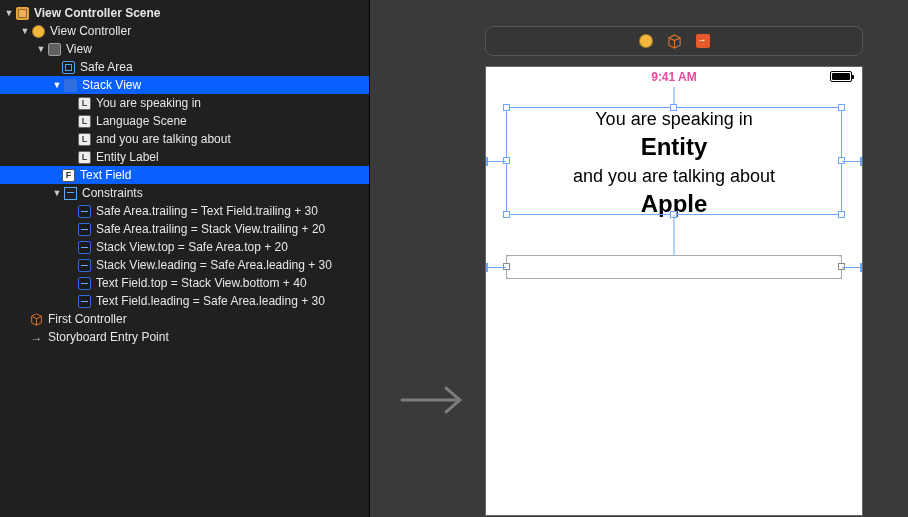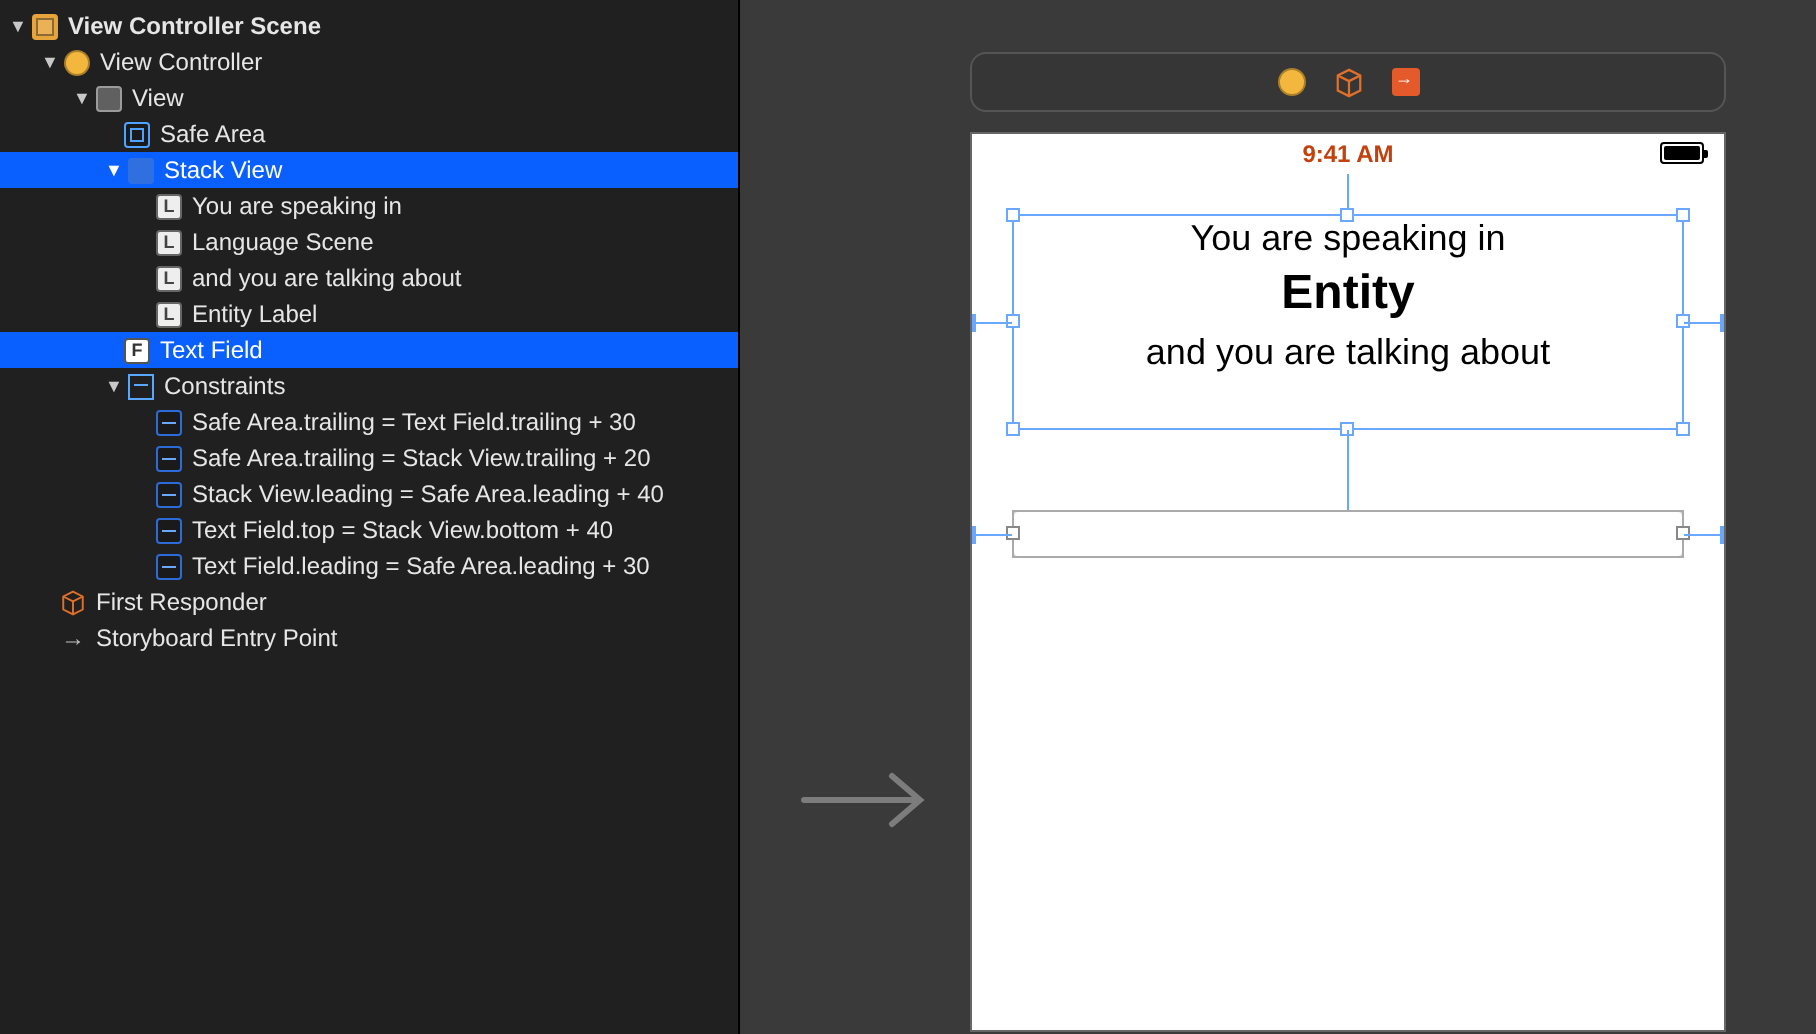--- a/index.html
+++ b/index.html
@@ -87,21 +87,21 @@
   .tb-exit{background:#e55a2b;border-radius:2px;width:14px;height:14px;position:relative;}
   .tb-exit::after{content:"→";color:#fff;font-size:9px;position:absolute;left:2px;top:0;}
   .device {
     width:378px; height:450px; background:#fff;
     border:1px solid #666;
     position:relative;
     color:#000;
   }
   .statusbar {
     height:20px; display:flex;align-items:center;justify-content:center;
-    position:relative; font-size:12px; font-weight:600; color:#c2410c;
+    position:relative; font-size:12px; font-weight:600; color:#ec4899;
   }
   .battery { position:absolute; right:10px; top:4px; width:22px; height:11px; border:1px solid #000; border-radius:2px;}
   .battery::after{content:"";position:absolute;right:-3px;top:3px;width:2px;height:4px;background:#000;border-radius:0 1px 1px 0;}
   .battery .fill{position:absolute;inset:1px;background:#000;border-radius:1px;}
   .stackview {
     position:absolute; left:20px; right:20px; top:40px;
     text-align:center;
   }
   .lbl { font-size:18px; color:#000; line-height:1.35;}
   .lbl.bold { font-size:24px; font-weight:800; }
@@ -206,21 +206,26 @@
       <span>Safe Area.trailing = Text Field.trailing + 30</span>
     </div>
   <div class="row">
       <span class="spacer" style="width:78px"></span>
       <span class="icon icon-constraint"></span>
       <span>Safe Area.trailing = Stack View.trailing + 20</span>
     </div>
   <div class="row">
       <span class="spacer" style="width:78px"></span>
       <span class="icon icon-constraint"></span>
-      <span>Stack View.leading = Safe Area.leading + 40</span>
+      <span>Stack View.top = Safe Area.top + 20</span>
+    </div>
+  <div class="row">
+      <span class="spacer" style="width:78px"></span>
+      <span class="icon icon-constraint"></span>
+      <span>Stack View.leading = Safe Area.leading + 30</span>
     </div>
   <div class="row">
       <span class="spacer" style="width:78px"></span>
       <span class="icon icon-constraint"></span>
       <span>Text Field.top = Stack View.bottom + 40</span>
     </div>
   <div class="row">
       <span class="spacer" style="width:78px"></span>
       <span class="icon icon-constraint"></span>
       <span>Text Field.leading = Safe Area.leading + 30</span>
@@ -229,21 +234,21 @@
   <div class="row">
     <span class="spacer" style="width:30px"></span>
     <span class="icon icon-firstresponder">
       <svg viewBox="0 0 16 16">
           <g stroke="#e0702a" fill="none" stroke-width="1.2">
             <path d="M8 1l6 3v8l-6 3-6-3V4z"></path>
             <path d="M2 4l6 3 6-3M8 7v8"></path>
           </g>
         </svg>
     </span>
-    <span>First Responder</span>
+    <span>First Controller</span>
   </div>
 
 
   <div class="row">
     <span class="spacer" style="width:30px"></span>
     <span class="icon icon-entry">→</span>
     <span>Storyboard Entry Point</span>
   </div>
 
 </div>
@@ -280,20 +285,21 @@
             <span class="fill"></span>
           </span>
       </div>
 
       <div class="guide-v" style="top:20px;height:20px"></div>
 
       <div class="stackview">
         <div class="lbl">You are speaking in</div>
         <div class="lbl bold">Entity</div>
         <div class="lbl">and you are talking about</div>
+        <div class="lbl bold">Apple</div>
       </div>
 
       <div class="sel-box" style="left:20px;right:20px;top:40px;height:108px">
         <div class="handle" style="left:-4px;top:-4px"></div>
         <div class="handle" style="right:-4px;top:-4px"></div>
         <div class="handle" style="left:-4px;bottom:-4px"></div>
         <div class="handle" style="right:-4px;bottom:-4px"></div>
         <div class="handle" style="left:calc(50% - 4px);top:-4px"></div>
         <div class="handle" style="left:calc(50% - 4px);bottom:-4px"></div>
         <div class="handle" style="left:-4px;top:calc(50% - 4px)"></div>

